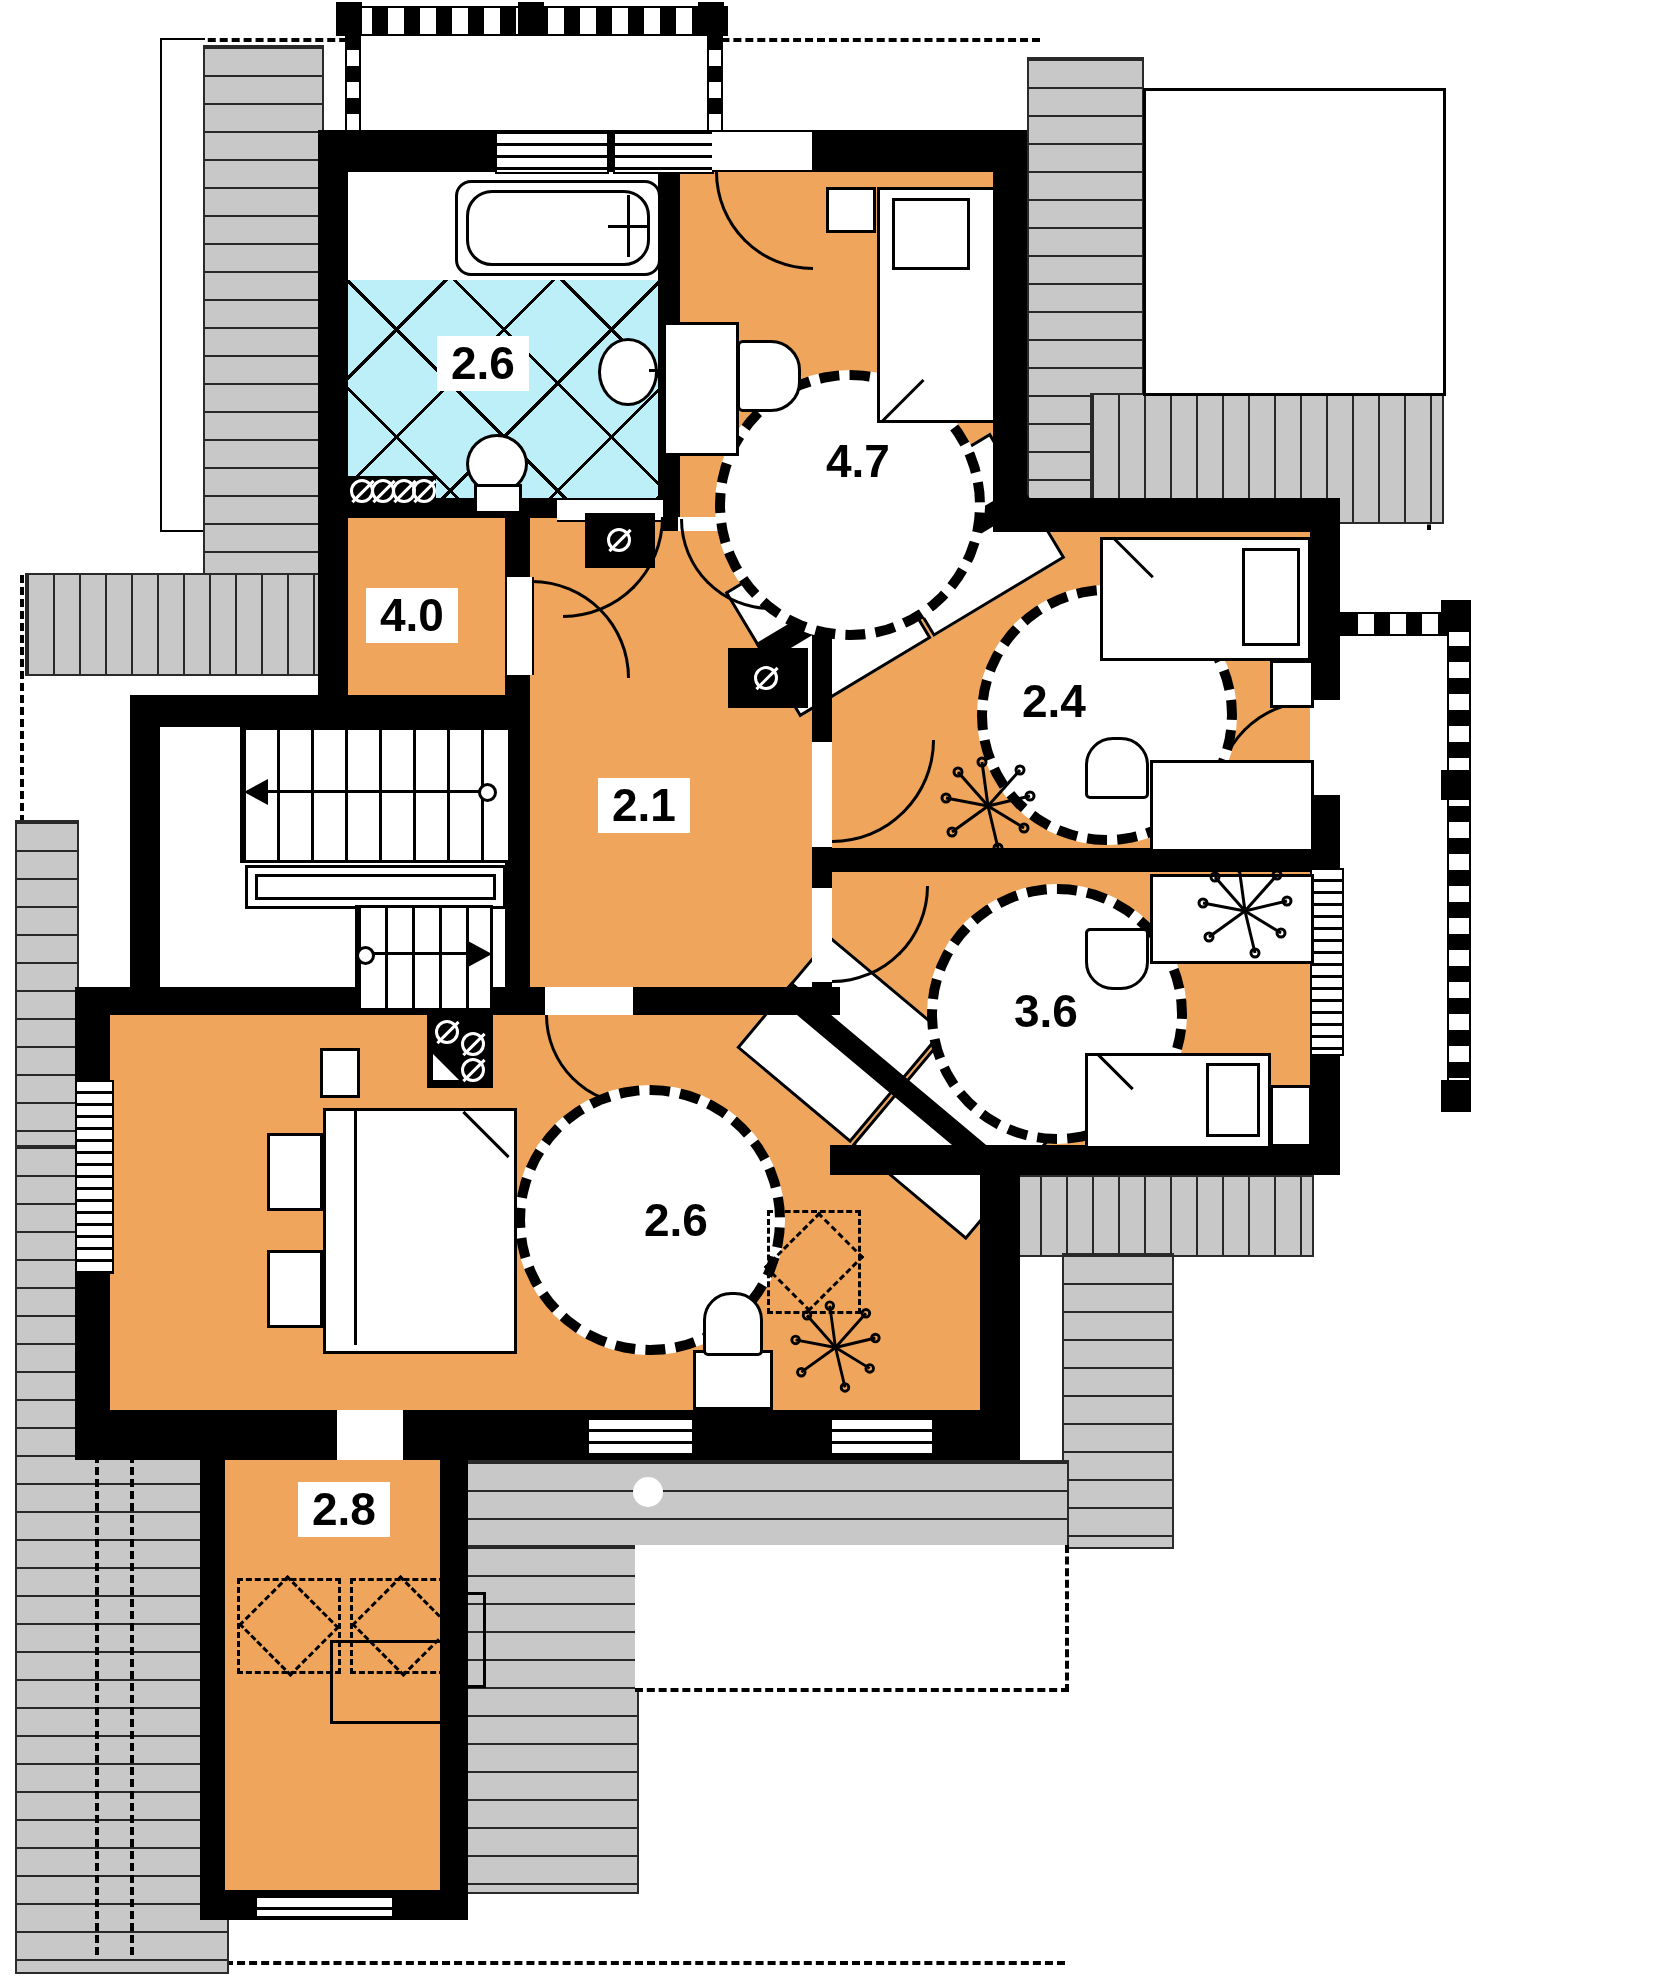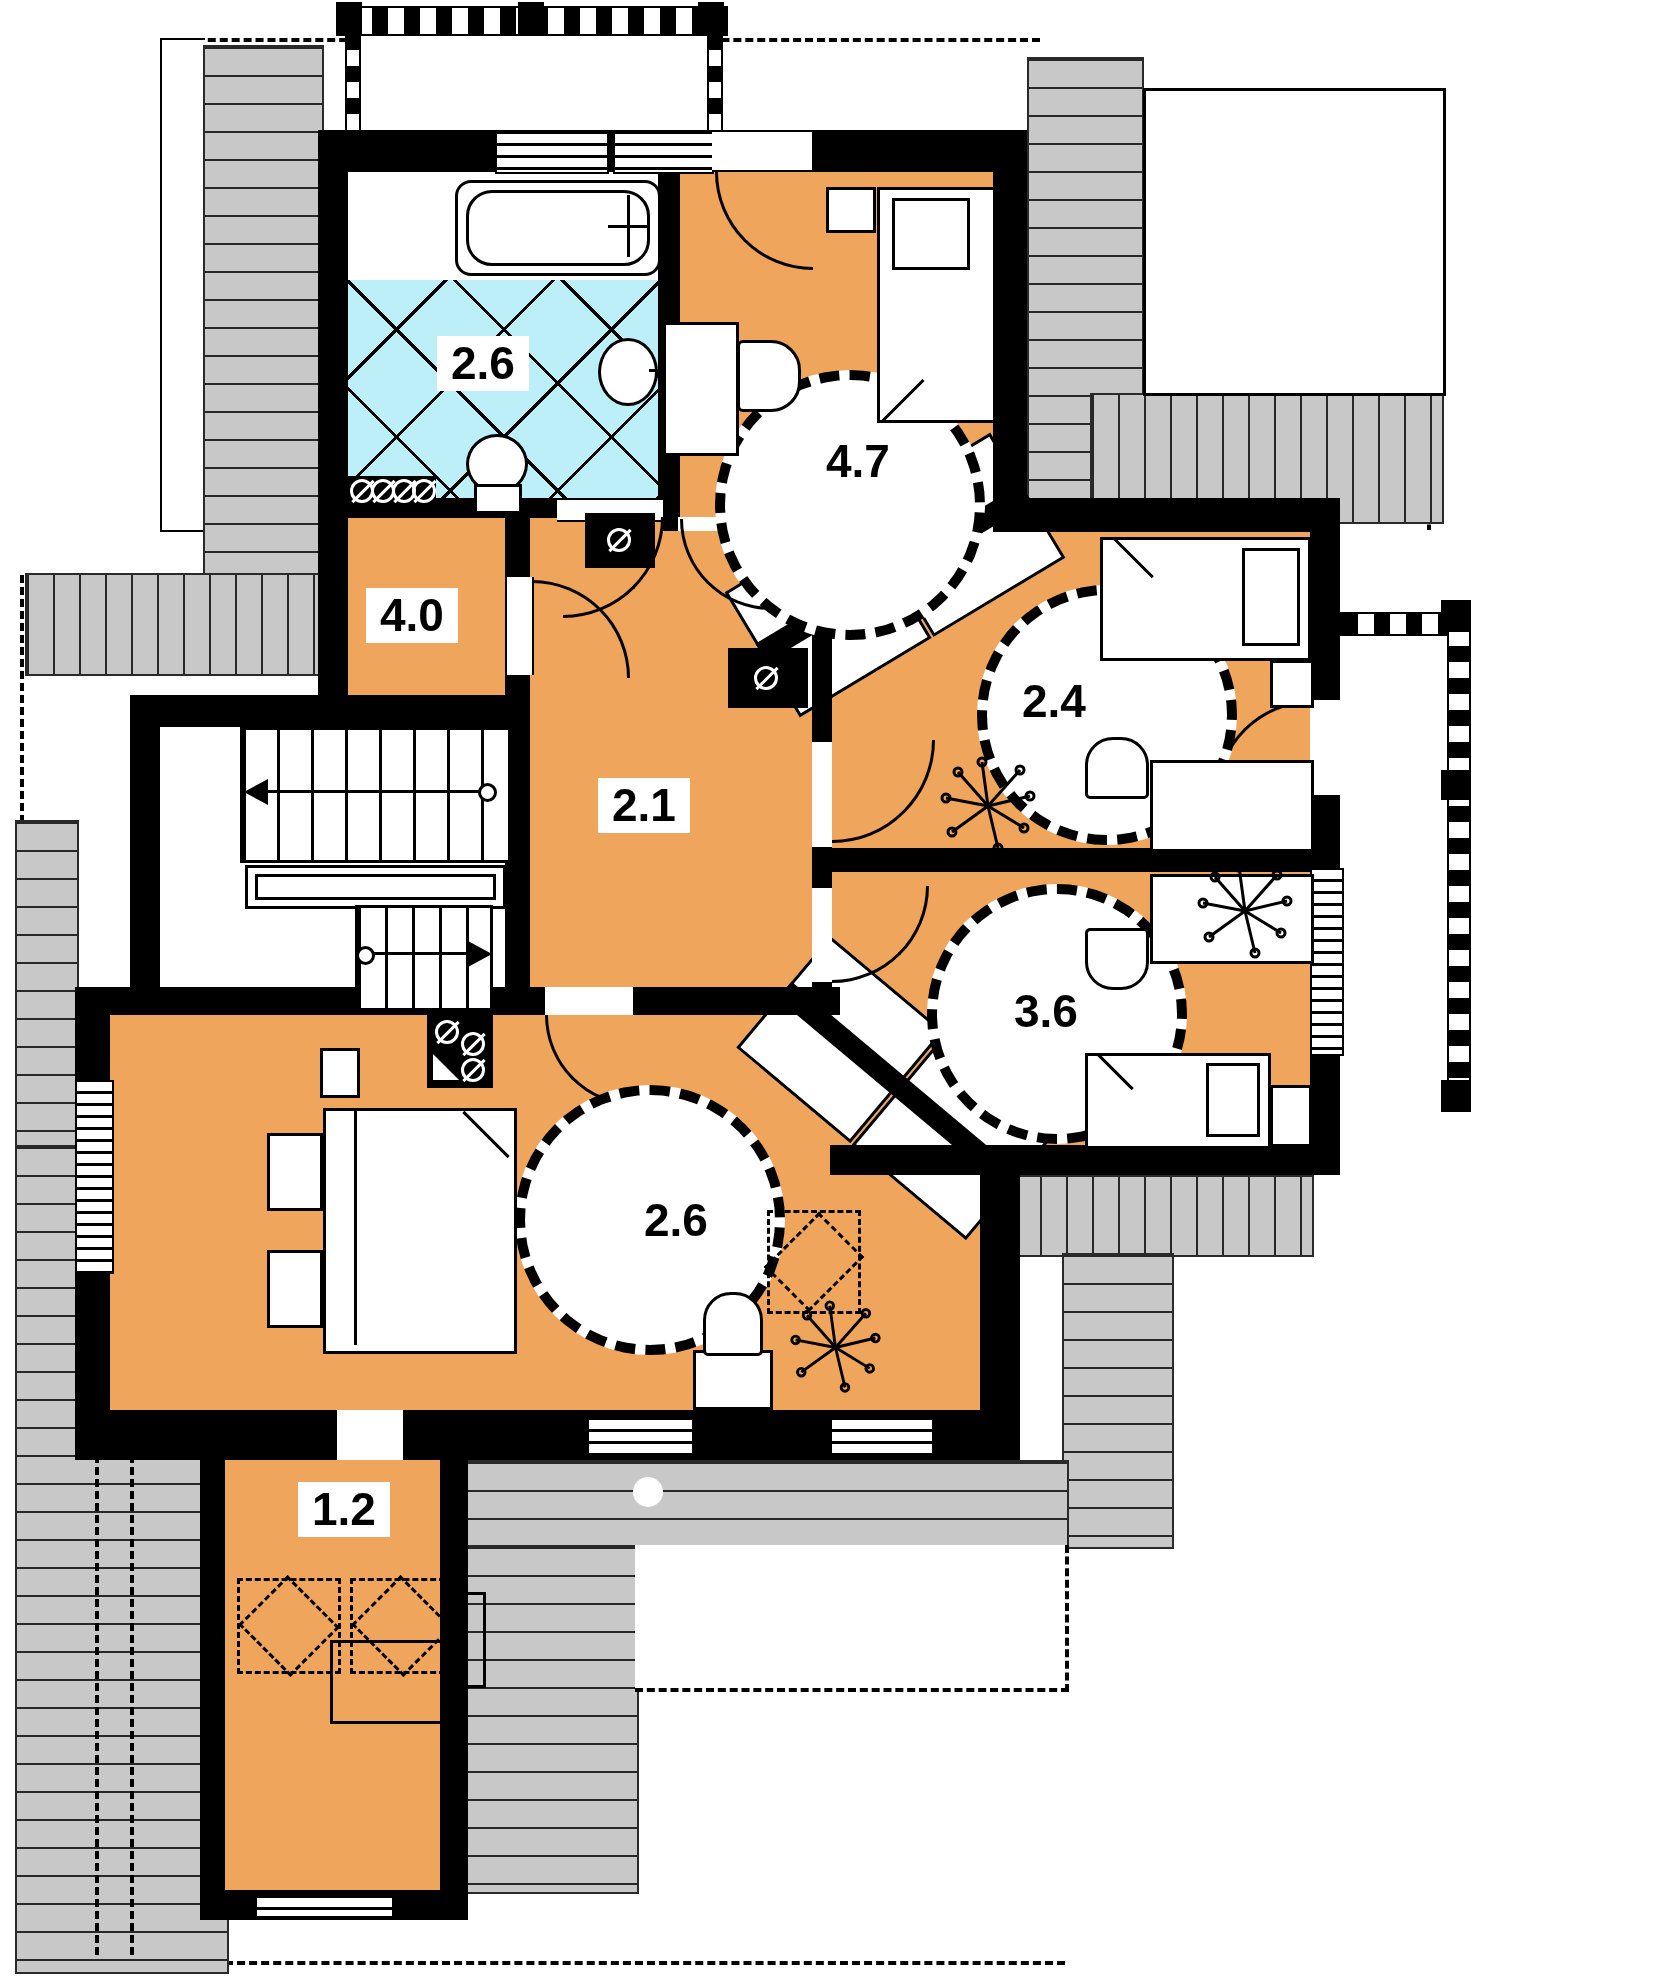--- a/index.html
+++ b/index.html
@@ -328,15 +328,15 @@
   <div class="abs" style="left:330px;top:1640px;width:108px;height:78px;border:3px solid #000;background:transparent;"></div>
   <div class="abs" style="left:440px;top:1592px;width:40px;height:90px;border:3px solid #000;background:transparent;"></div>
 
   <div class="label" style="left:598px;top:778px;">2.1</div>
   <div class="label" style="left:630px;top:1193px;">2.6</div>
   <div class="label" style="left:1000px;top:984px;">3.6</div>
   <div class="label" style="left:1008px;top:674px;">2.4</div>
   <div class="label" style="left:812px;top:434px;">4.7</div>
   <div class="label" style="left:437px;top:336px;">2.6</div>
   <div class="label" style="left:366px;top:588px;">4.0</div>
-  <div class="label" style="left:298px;top:1482px;">1.2</div>
+  <div class="label" style="left:298px;top:1482px;">2.8</div>
 
 </div>
 
 </body></html>

